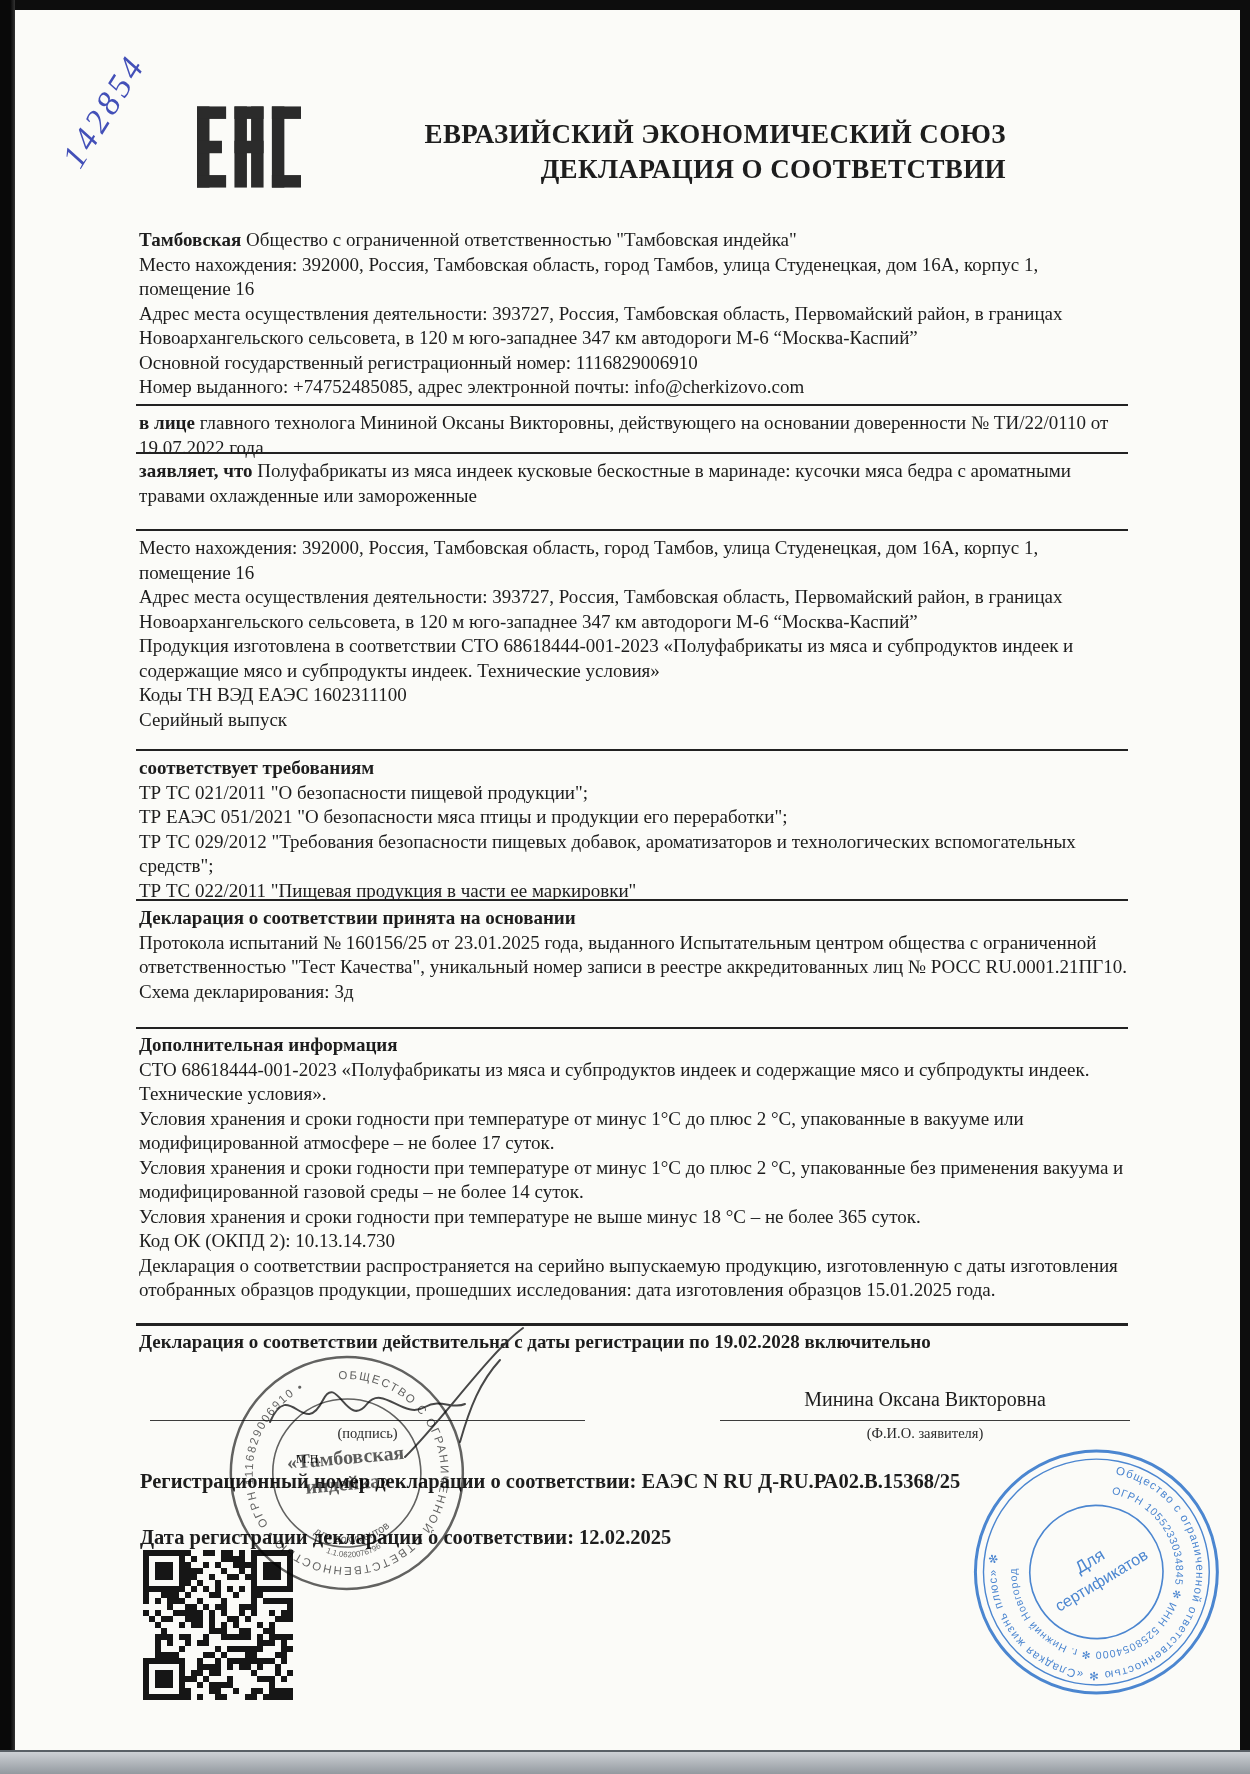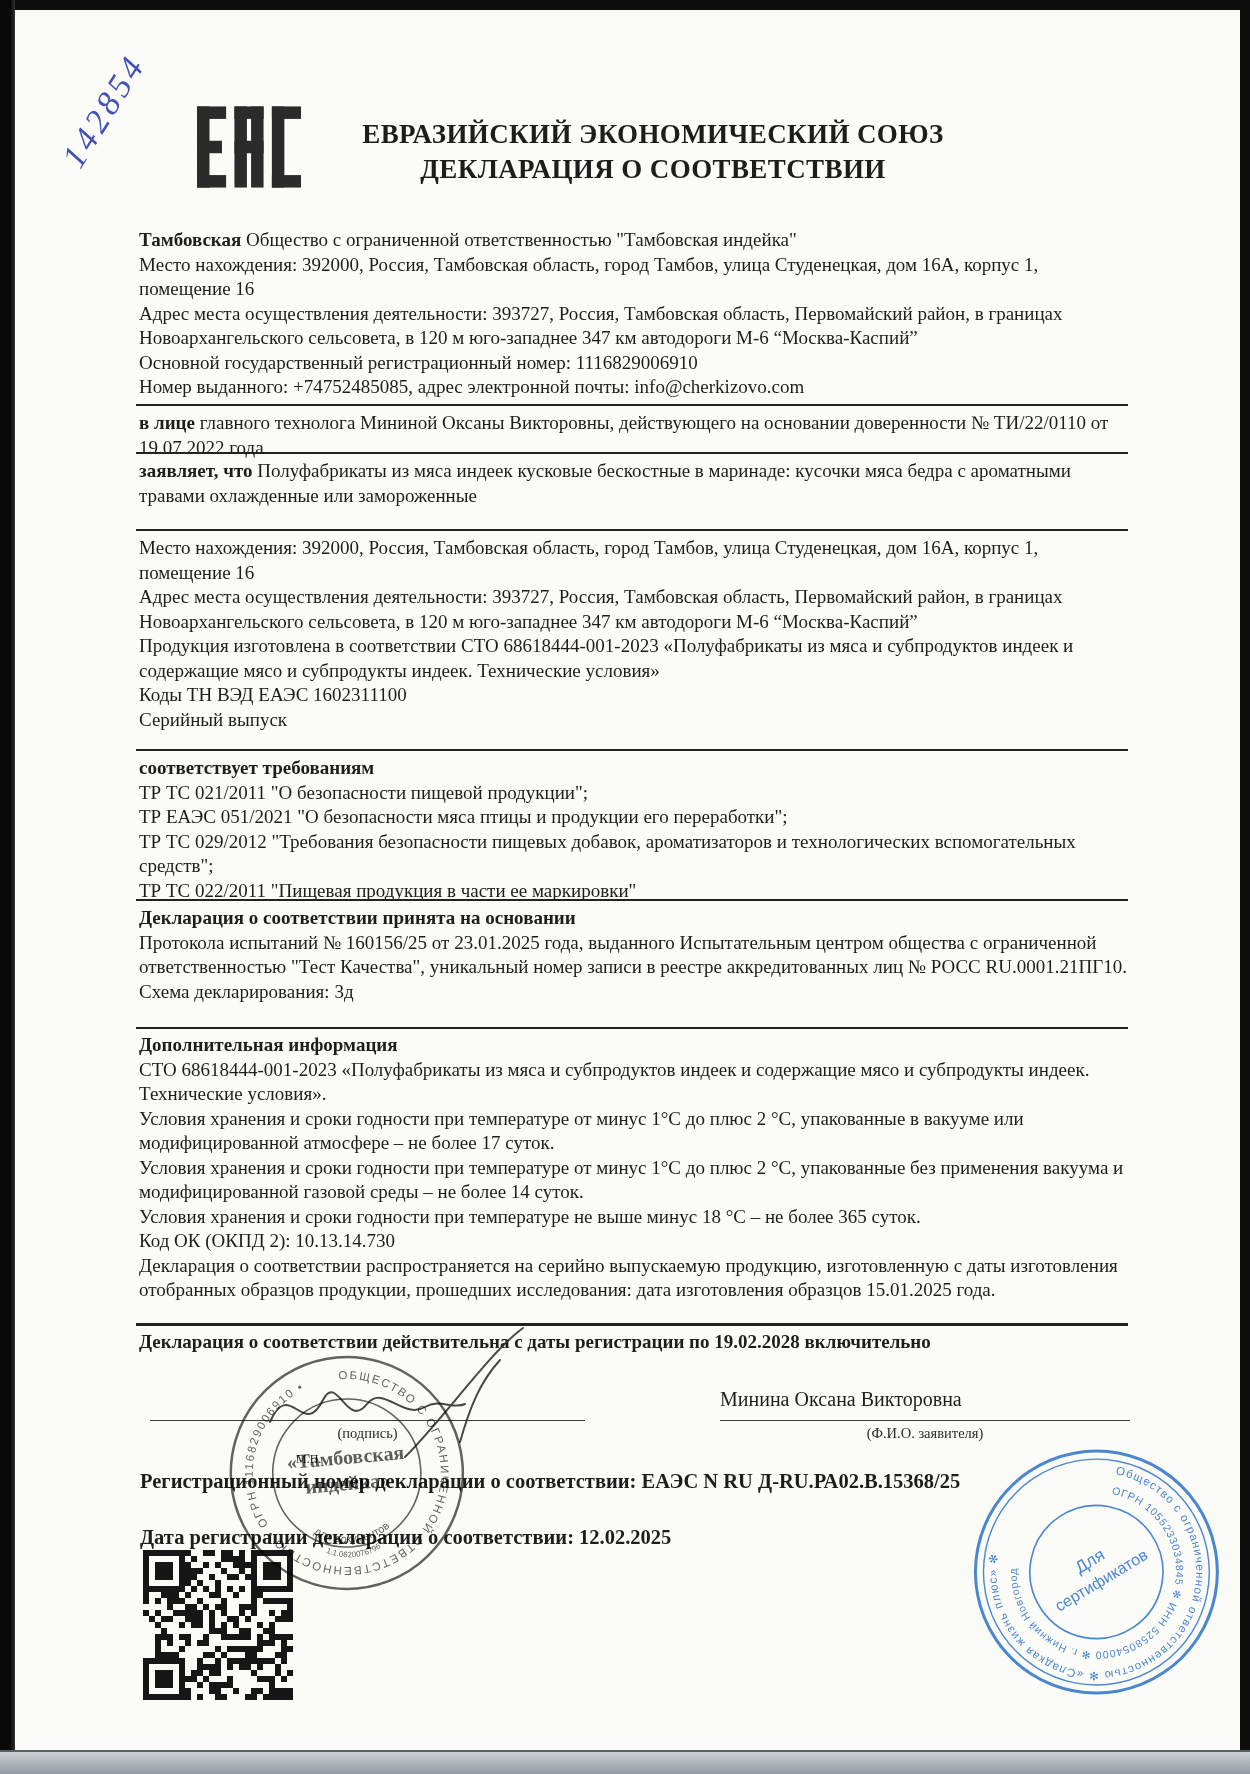--- a/index.html
+++ b/index.html
@@ -17,31 +17,31 @@
     background:linear-gradient(#cdd1d5,#8e959b);}
   
   .handwritten{
     left:24px;top:92px;width:160px;text-align:center;
     transform:rotate(-58deg);
     font-style:italic;font-size:34px;letter-spacing:4px;color:#4350b8;
     font-family:"Liberation Serif",serif;
   }
   
   .eac{left:197px;top:106px;}
-  .title{left:300px;width:706px;text-align:center;font-weight:bold;font-size:27px;letter-spacing:.4px;white-space:nowrap;}
+  .title{left:300px;width:706px;text-align:right;font-weight:bold;font-size:27px;letter-spacing:.4px;white-space:nowrap;}
   .t1{top:119px;} .t2{top:154px;}
   
   .sec{left:139px;width:988px;font-size:19px;line-height:24.5px;}
   .sec b{font-weight:bold;}
   .rule{left:136px;width:992px;border-top:2px solid #222;height:0;}
   .rule.thick{border-top-width:3px;}
   
   .sigline{border-top:1.6px solid #3c3c3c;height:0;}
   .caption{font-size:14.5px;text-align:center;color:#2a2a2a;}
-  .fio{font-size:20px;}
+  .fio{font-size:20px;text-align:center;}
   .mp{font-size:12px;}
   .regline{font-weight:bold;font-size:20.5px;white-space:nowrap;}
   
   .stamp{mix-blend-mode:multiply;}
   .stamp-black{left:222px;top:1348px;transform:rotate(-5deg);opacity:.8;}
   .stamp-blue{left:968px;top:1444px;transform:rotate(11deg);opacity:.92;}
   .sig-scribble{left:255px;top:1322px;opacity:.88;}
   svg text{font-family:"Liberation Sans",sans-serif;}
   svg .serif{font-family:"Liberation Serif",serif;}
 </style>

